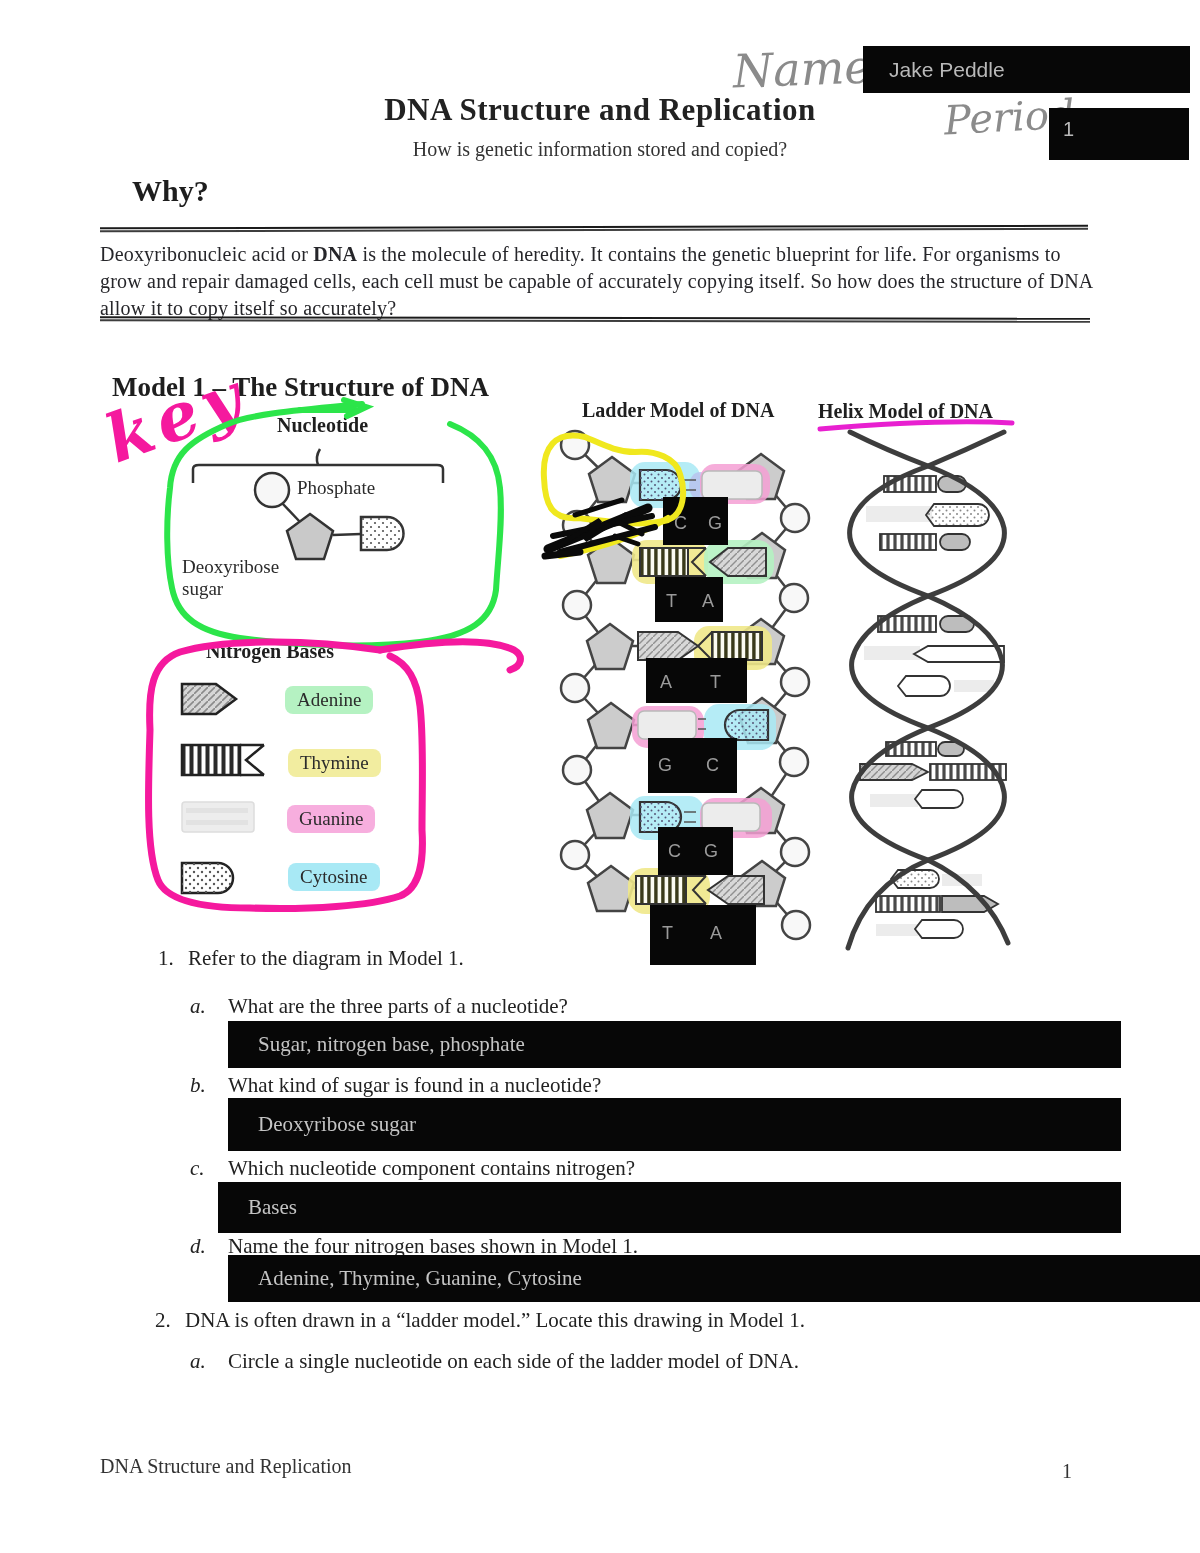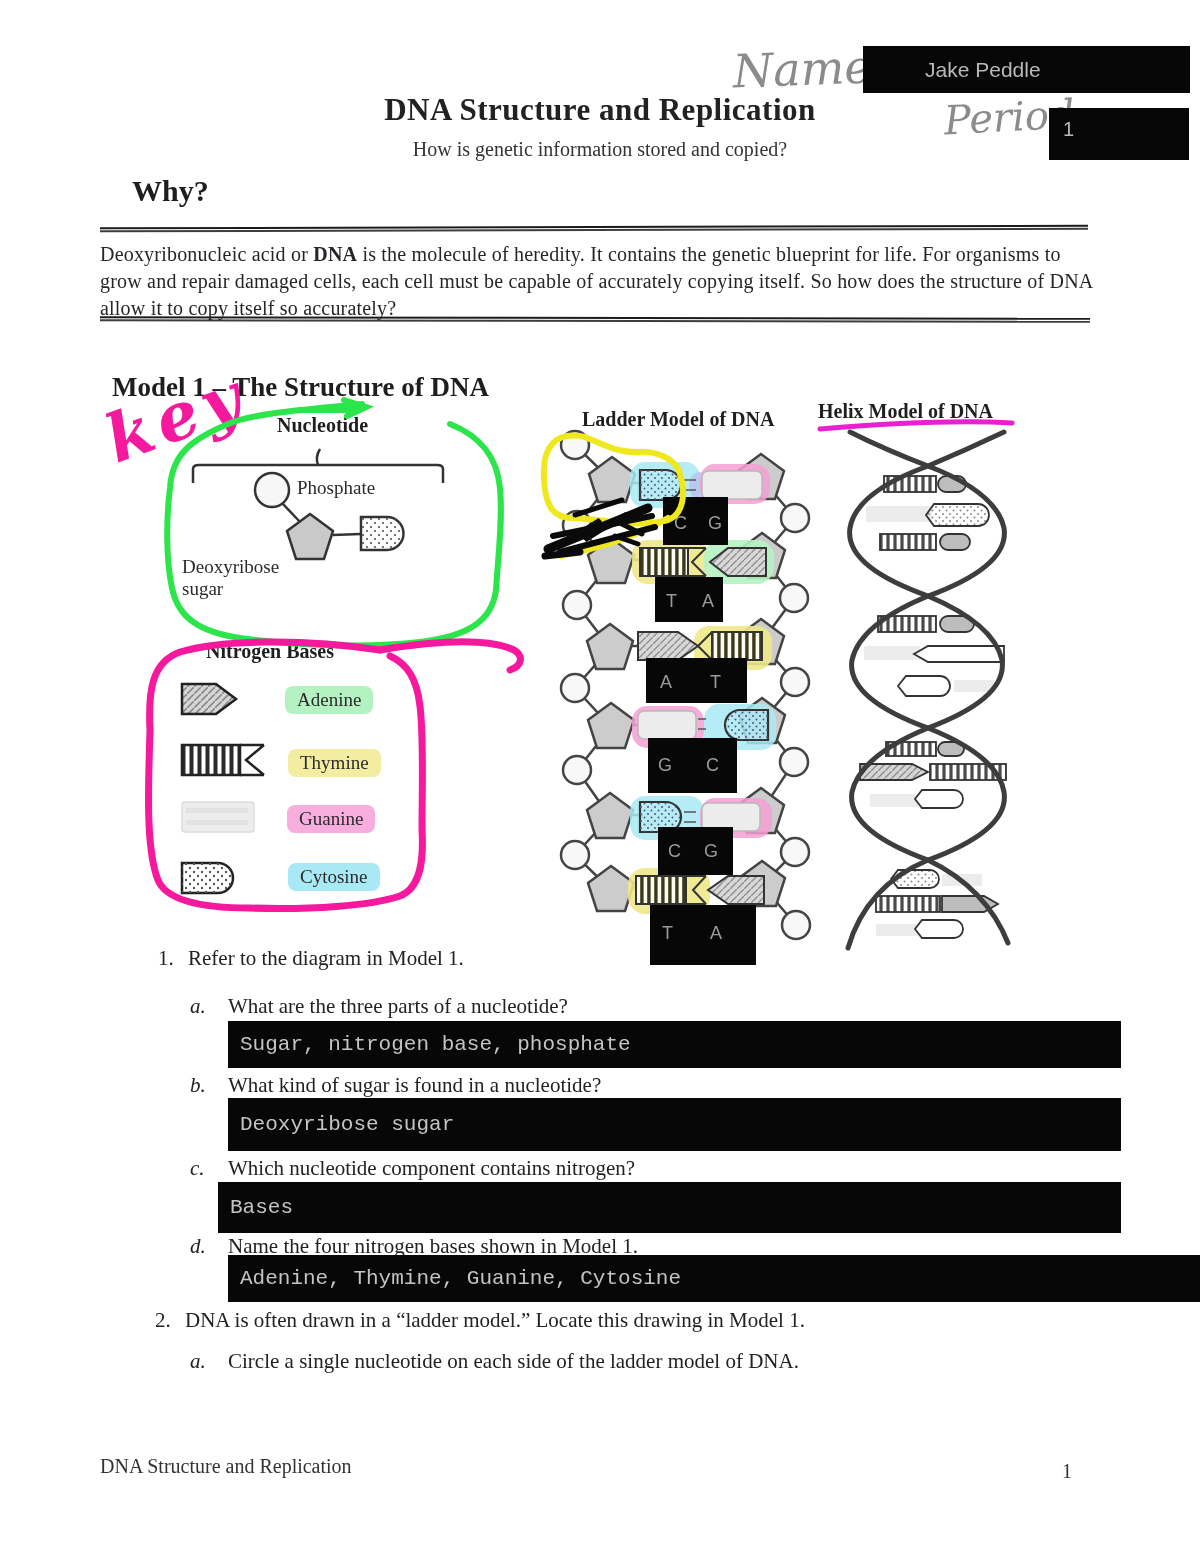--- a/index.html
+++ b/index.html
@@ -16,33 +16,33 @@
   .sec-h{font-size:30px;font-weight:bold;color:#1e1e1e;}
   .body-text{font-size:20px;line-height:1.36;letter-spacing:.2px;}
   .model-h{font-size:27px;font-weight:bold;color:#1e1e1e;}
   .diag-label{font-size:19px;color:#2b2b2b;line-height:1.14;}
   .diag-title{font-size:20px;font-weight:bold;color:#1f1f1f;}
   .legend-label{font-size:19px;color:#2b2b2b;padding:3px 12px;border-radius:8px;}
   .q-line{font-size:21px;color:#222;display:flex;}
   .q-num{width:30px;flex:0 0 aupx;}
   .q-letter{font-style:italic;width:38px;}
   .ans-box{background:#070707;}
-  .ans-text{font-family:Liberation Mono, monospace;font-size:21px;color:#c4c4c4;padding-left:12px;}
+  .ans-text{font-family:Liberation Serif, serif;font-size:21px;color:#c4c4c4;padding-left:30px;}
   .footer{font-size:20px;color:#333;}
   svg{display:block;}
   .marker{pointer-events:none;}
 </style>
 </head>
 <body>
 
 <div class="page">
 
   <div class="abs hw" style="left:733px;top:42px;font-size:46px;transform:rotate(-2deg);">Name</div>
   <div class="abs redact" style="left:863px;top:46px;width:327px;height:47px;line-height:47px;font-size:21px;">
-    <span style="padding-left:14px;margin-left:48px;">Jake Peddle</span>
+    <span style="padding-left:26px;">Jake Peddle</span>
   </div>
   <div class="abs doc-title">DNA Structure and Replication</div>
   <div class="abs doc-subtitle">How is genetic information stored and copied?</div>
   <div class="abs hw" style="left:944px;top:94px;font-size:40px;transform:rotate(-3deg);">Period</div>
   <div class="abs redact" style="left:1049px;top:108px;width:140px;height:52px;font-size:20px;padding:0;">
     <span style="display:inline-block;padding:10px 0 0 14px;">1</span>
   </div>
 
   <div class="abs sec-h" style="left:100px;top:174px;margin-left:32px;">Why?</div>
   <div class="abs rule" style="left:100px;top:226px;width:988px;transform:rotate(-0.15deg);"></div>
@@ -113,21 +113,21 @@
         <pattern id="lg-d" width="8" height="8" patternUnits="userSpaceOnUse">
       <circle cx="2" cy="2" r="1.2" fill="#555"></circle>
           <circle cx="6" cy="6" r="1.2" fill="#555"></circle>
         </pattern>
       </defs>
     <path d="M2,5 h36 a15,15 0 0 1 0,30 h-36 z" fill="#ffffff" stroke="#222" stroke-width="2.5"></path>
     <path d="M2,5 h36 a15,15 0 0 1 0,30 h-36 z" fill="url(#lg-d)"></path>
   </svg>
   <div class="abs legend-label" style="left: 288px; top: 863px; background-color: rgb(168, 233, 245);">Cytosine</div>
 
-  <div class="abs diag-title" style="left:582px;top:408px;">Ladder Model of DNA</div>
+  <div class="abs diag-title" style="left:582px;top:399px;">Ladder Model of DNA</div>
   <svg class="abs" style="left:548px;top:420px;" width="275" height="552" viewBox="0 0 275 552">
     <defs>
       <pattern id="ld-v" width="7" height="10" patternUnits="userSpaceOnUse">
         <rect width="7" height="10" fill="#fbfbf2"></rect>
           <rect x="1.2" width="3.4" height="10" fill="#3a3a1a"></rect>
       </pattern>
       <pattern id="ld-h" width="7" height="7" patternUnits="userSpaceOnUse">
         <rect width="7" height="7" fill="#d8d8d8"></rect>
           <path d="M0,7 L7,0" stroke="#909090" stroke-width="1.4"></path>
       </pattern>

